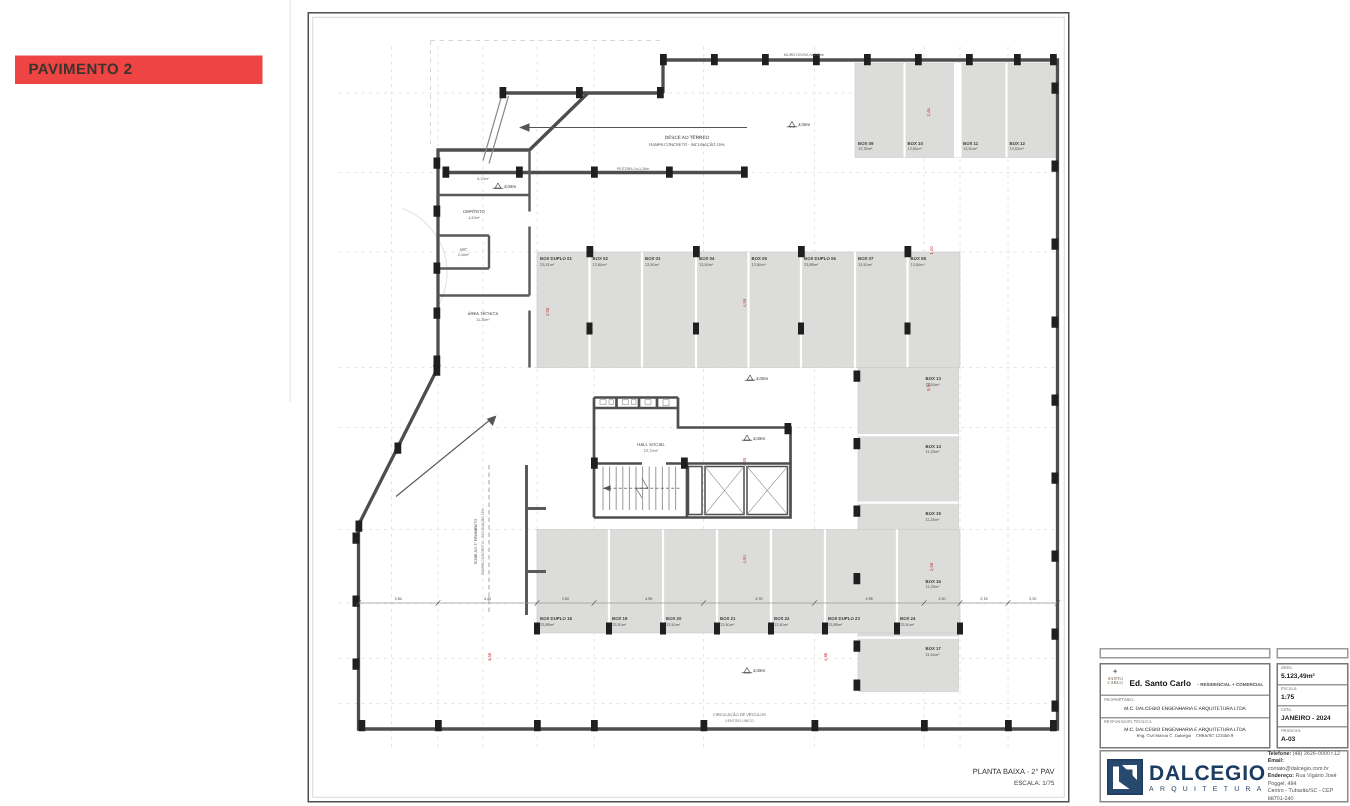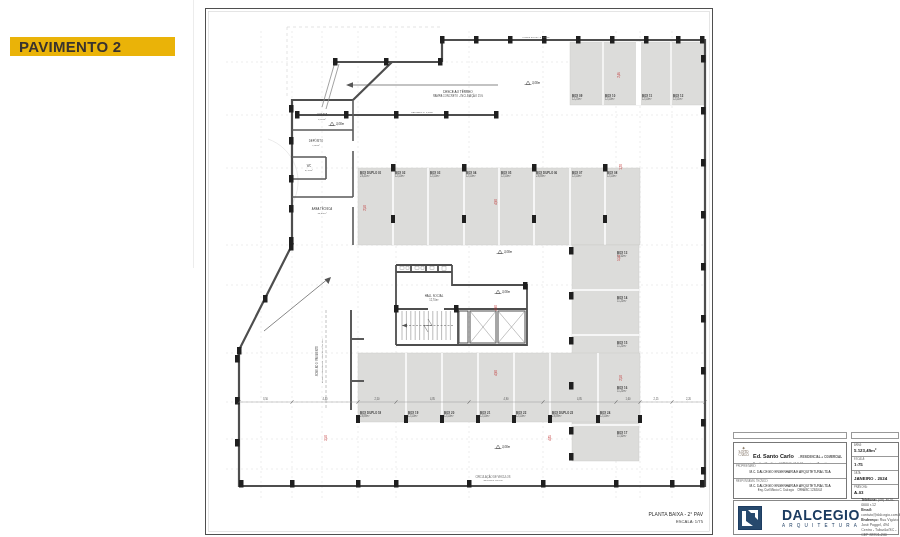--- a/index.html
+++ b/index.html
@@ -1,20 +1,20 @@
 <!DOCTYPE html>
 <html><head>
 <meta charset="utf-8">
 <style>
   html,body{margin:0;padding:0;}
   body{width:900px;height:537px;position:relative;overflow:hidden;background:#ffffff;
        font-family:"Liberation Sans","DejaVu Sans",sans-serif;}
   .guide{position:absolute;left:193px;top:0;width:1px;height:268px;background:#ececec;}
-  .banner{position:absolute;left:10px;top:37px;width:165px;height:19px;background:#eab308;
-          color:#3a332e;font-size:15px;font-weight:bold;line-height:19px;padding-left:9px;
+  .banner{position:absolute;left:10px;top:37px;width:165px;height:19px;background:#ef4444;
+          color:#3a332e;font-size:10px;font-weight:bold;line-height:19px;padding-left:9px;
           letter-spacing:.3px;box-sizing:border-box;}
   .sheet{position:absolute;left:205px;top:8px;width:506px;height:525px;background:#fff;
          border:1px solid #4f4f4f;}
   svg text{font-family:"Liberation Sans","DejaVu Sans",sans-serif;}
 
   
   .titleblock{position:absolute;left:733px;top:432px;width:166px;height:67px;color:#222;}
   .tb-strip{position:absolute;top:0;height:7px;border:1px solid #999;box-sizing:border-box;background:#fff;}
   .tb-main{position:absolute;left:0;top:10px;width:114px;height:57px;border:1px solid #777;
            box-sizing:border-box;background:#fff;}
@@ -38,21 +38,21 @@
             box-sizing:border-box;background:#fff;}
   .tb-cell{position:relative;height:14px;border-bottom:1px solid #999;box-sizing:border-box;padding:1px 2px;}
   .tb-cell:last-child{border-bottom:none;height:13px;}
   .tb-cell-label{font-size:2.6px;color:#777;display:block;}
   .tb-cell-value{font-size:4.4px;font-weight:bold;color:#1a1a1a;display:block;margin-top:1px;}
 
   
   .logoblock{position:absolute;left:733px;top:500px;width:166px;height:35px;border:1px solid #888;
              box-sizing:border-box;background:#fff;display:flex;align-items:center;}
   .logo-mark{width:24px;height:24px;margin-left:4px;flex:0 0 auto;}
-  .logo-textcol{margin-left:20px;}
+  .logo-textcol{margin-left:4px;}
   .logo-name{font-size:14px;font-weight:bold;color:#1c3c61;letter-spacing:.5px;line-height:14px;}
   .logo-sub{font-size:4.6px;letter-spacing:4.2px;color:#1c3c61;margin-top:1px;}
   .logo-contacts{margin-left:auto;margin-right:4px;width:64px;font-size:3.6px;color:#555;line-height:5px;text-align:left;}
   .logo-contacts b{color:#333;}
 </style>
 </head>
 <body>
 
 <div class="guide"></div>
 

